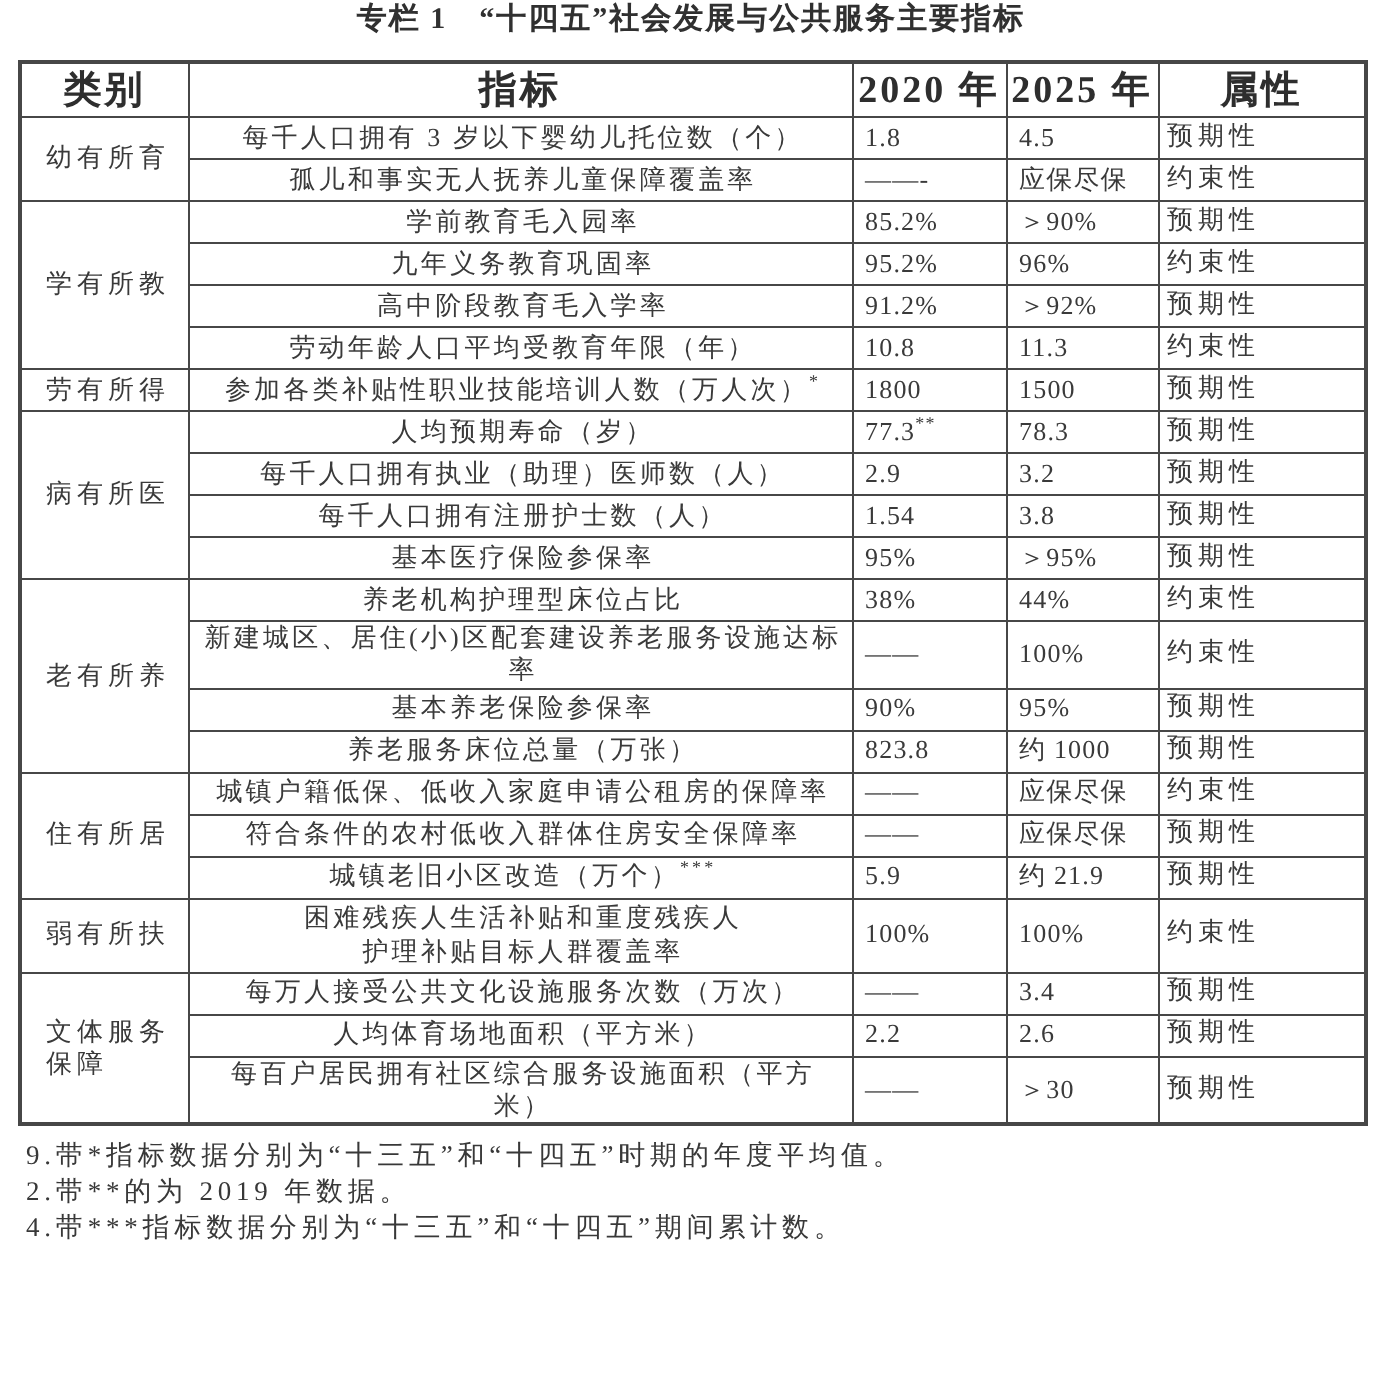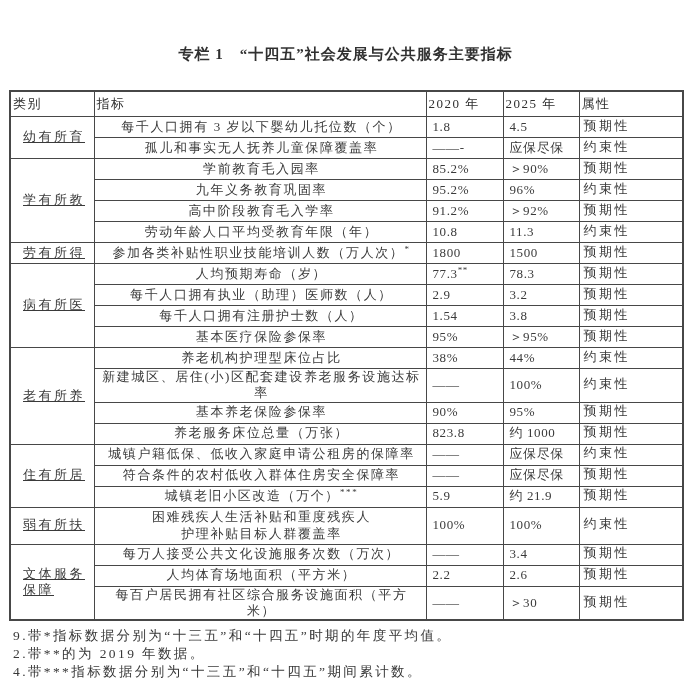--- a/index.html
+++ b/index.html
@@ -14,66 +14,65 @@
     font-family: "Liberation Serif", "DejaVu Serif", serif;
     color: #3a3a3a;
   }
   .page {
     width: 691px;
     height: 695px;
     background: #ffffff;
     position: relative;
   }
   .title {
-    margin: 15px;
-    padding-top: 30px;
+    margin: 0;
+    padding-top: 0;
     padding-bottom: 11px;
     text-align: center;
     font-size: 15px;
     font-weight: bold;
     color: #303030;
     letter-spacing: 1px;
   }
   table.ind-table {
     border-collapse: collapse;
     table-layout: fixed;
     margin-left: 9px;
     width: 673px;
     border: 2px solid #474747;
   }
   .ind-table th, .ind-table td {
     border: 1px solid #474747;
     overflow: hidden;
   }
   .ind-table th {
-    font-size: 13px;
-    font-weight: normal;
+    font-size: 19px;
+    font-weight: bold;
     color: #2e2e2e;
     height: 24px;
-    text-align: left;
+    text-align: center;
     letter-spacing: 1.5px;
     padding: 0 2px;
   }
   .ind-table td {
     font-size: 13px;
     height: 20px;
     padding: 0 4px;
     line-height: 1.25;
   }
   col.c-cat  { width: 84px; }
   col.c-ind  { width: 332px; }
   col.c-2020 { width: 77px; }
   col.c-2025 { width: 76px; }
   col.c-attr { width: 104px; }
   td.cat {
     text-align: left;
     padding-left: 12px;
     letter-spacing: 2.5px;
     white-space: pre-line;
-    text-decoration: underline;
   }
   td.ind {
     text-align: center;
     padding-left: 7px;
     letter-spacing: 1.6px;
     white-space: pre-line;
   }
   td.val {
     text-align: left;
     padding-left: 6px;

